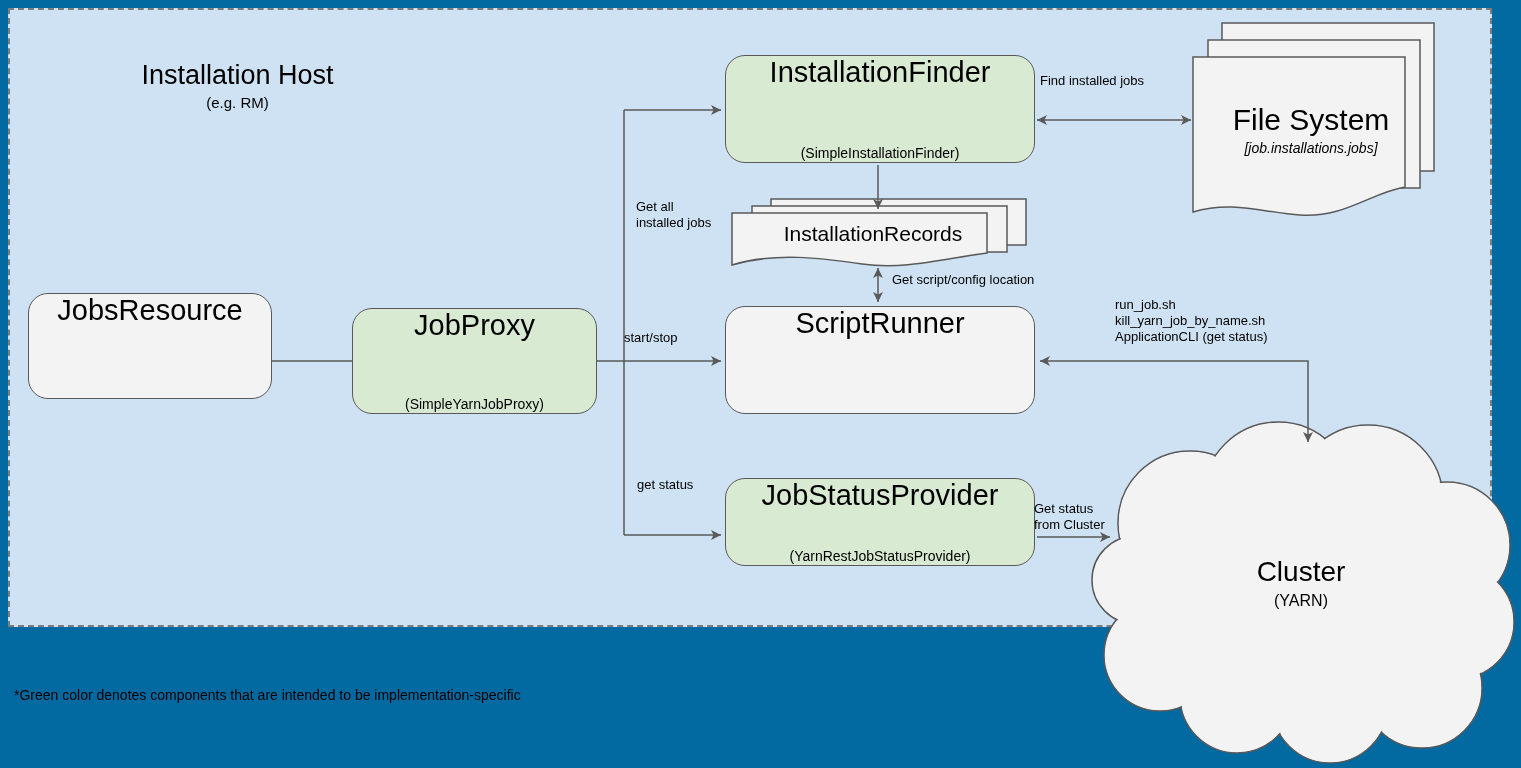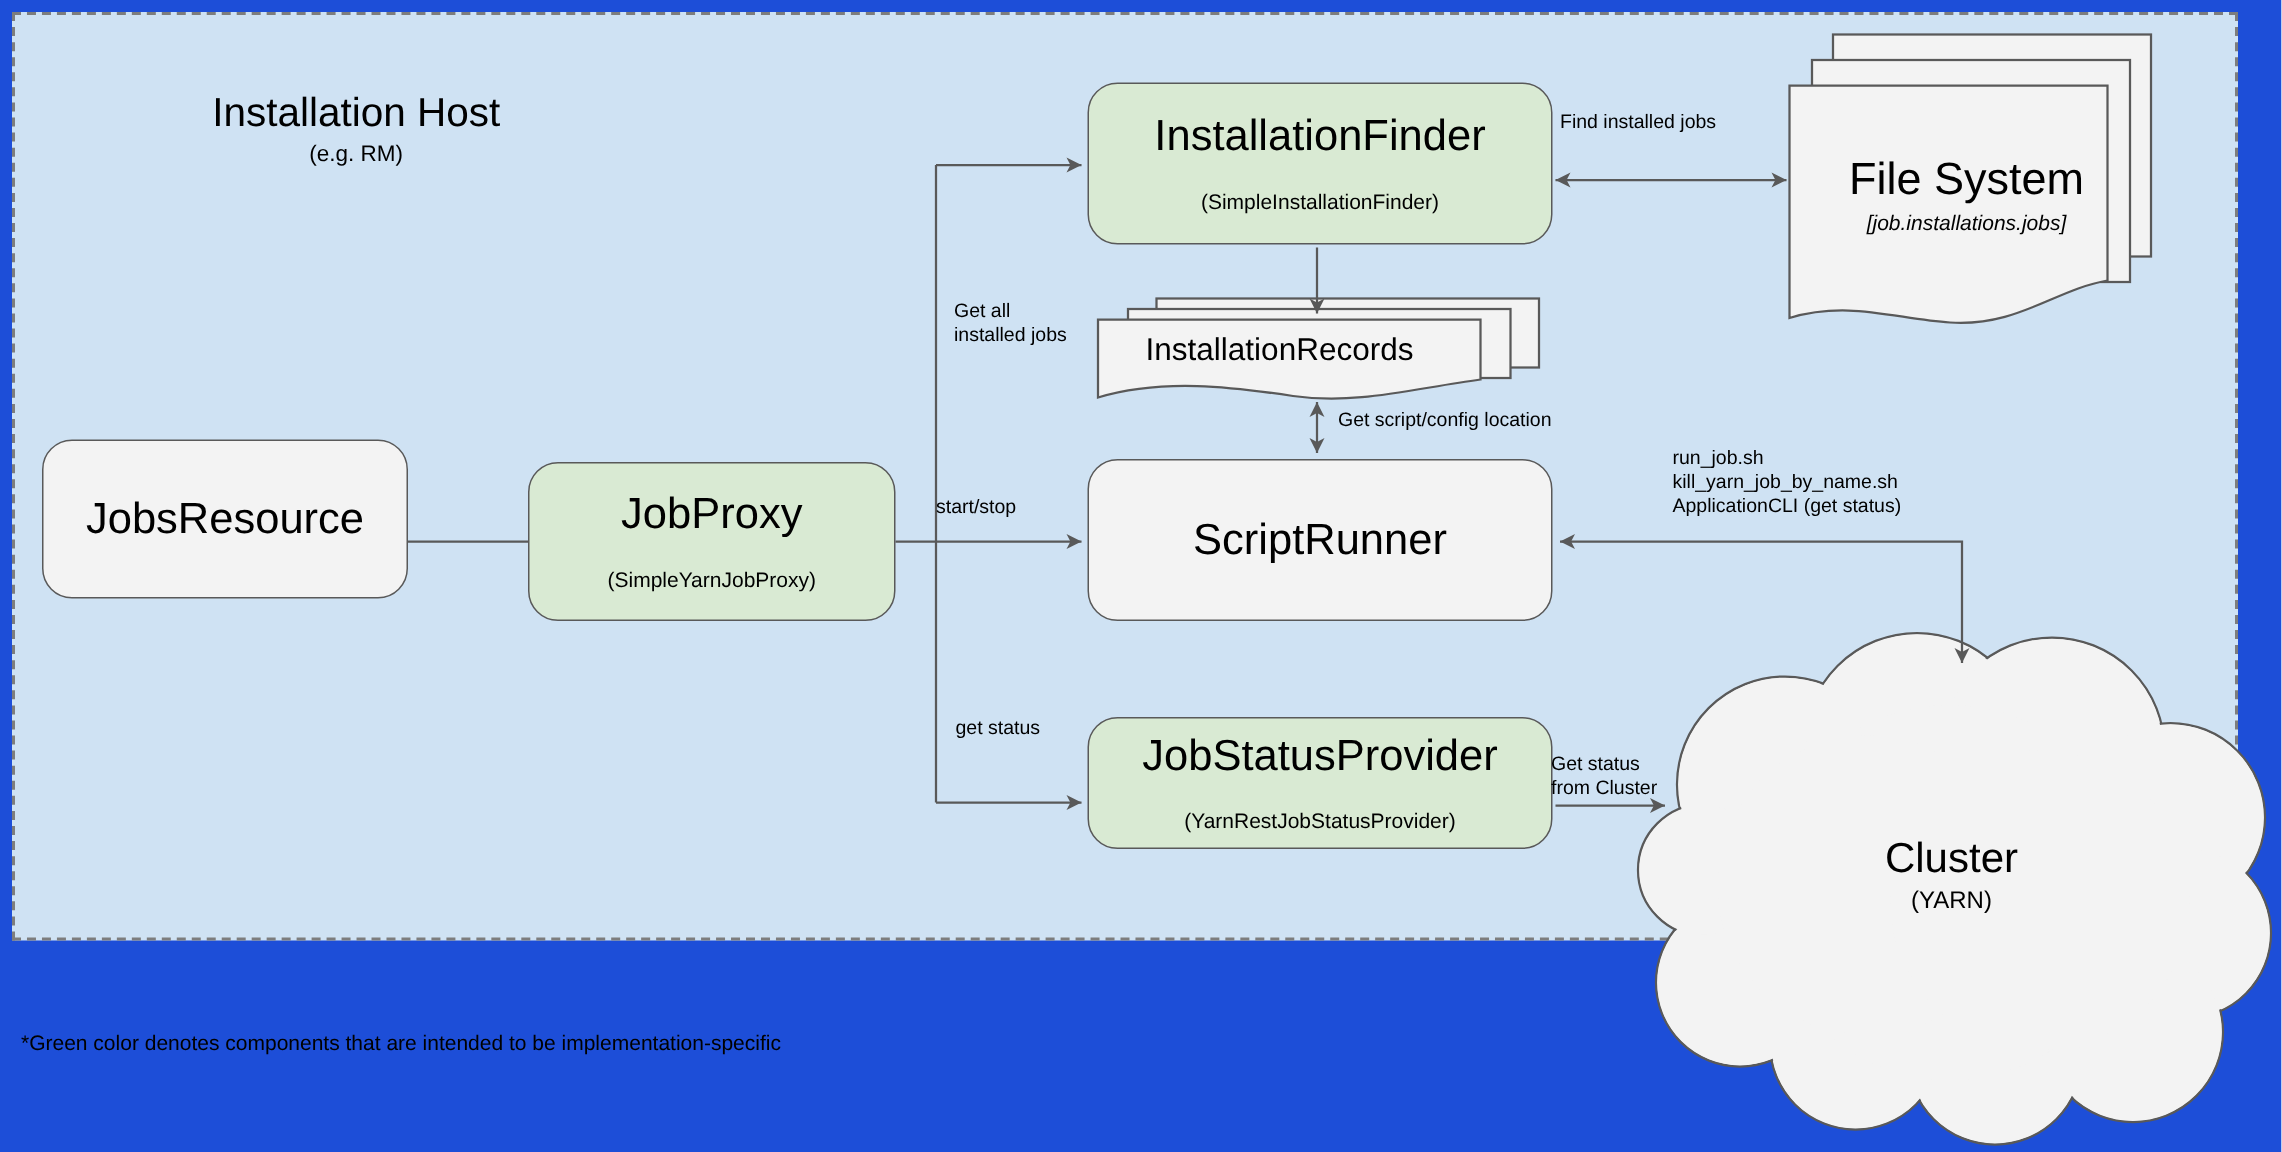--- a/index.html
+++ b/index.html
@@ -1,39 +1,39 @@
 <!DOCTYPE html>
 <html><head>
 <meta charset="utf-8">
 <style>
   html,body{margin:0;padding:0;background:#ffffff;}
   .canvas{
     position:relative;width:1521px;height:768px;overflow:hidden;
-    font-family:"Liberation Sans",sans-serif;color:#000;background:#1d4ed8;
+    font-family:"Liberation Sans",sans-serif;color:#000;background:#0369a1;
   }
   .host-container{
     position:absolute;left:8px;top:8px;width:1484px;height:619px;
     background:#cfe2f3;border:2px dashed #7d7d7d;box-sizing:border-box;
   }
   .box{
     position:absolute;box-sizing:border-box;border:1.5px solid #595959;border-radius:20px;
-    display:flex;flex-direction:column;align-items:center;justify-content:center;
+    display:flex;flex-direction:column;align-items:center;justify-content:space-between;
     text-align:center;line-height:1.12;
   }
   .box.green{background:#d9ead3;}
   .box.gray{background:#f3f3f3;}
   .box-title{font-size:29px;}
   .box-subtitle{font-size:14px;margin-top:20px;}
   .shape-label{position:absolute;text-align:center;line-height:1.15;}
   .edge-label{position:absolute;font-size:13px;line-height:16px;white-space:pre-line;}
   .edge-label.center{}
   .host-title{position:absolute;left:60px;top:60px;width:355px;text-align:center;}
   .host-title .t{font-size:27px;}
   .host-title .s{font-size:15px;margin-top:3px;}
-  .records-label{left:708px;top:222px;width:290px;font-size:21px;}
+  .records-label{left:728px;top:222px;width:290px;font-size:21px;}
   .fs-label{left:1193px;top:103px;width:212px;padding-left:12px;}
   .fs-label .t{font-size:30px;}
   .fs-label .s{font-size:14px;font-style:italic;margin-top:2px;}
   .cluster-label{left:1195px;top:556px;width:212px;}
   .cluster-label .t{font-size:28px;}
   .cluster-label .s{font-size:16px;margin-top:4px;}
   .footnote{position:absolute;left:14px;top:687px;font-size:14px;}
   svg.overlay{position:absolute;left:0;top:0;}
 </style>
 </head>

